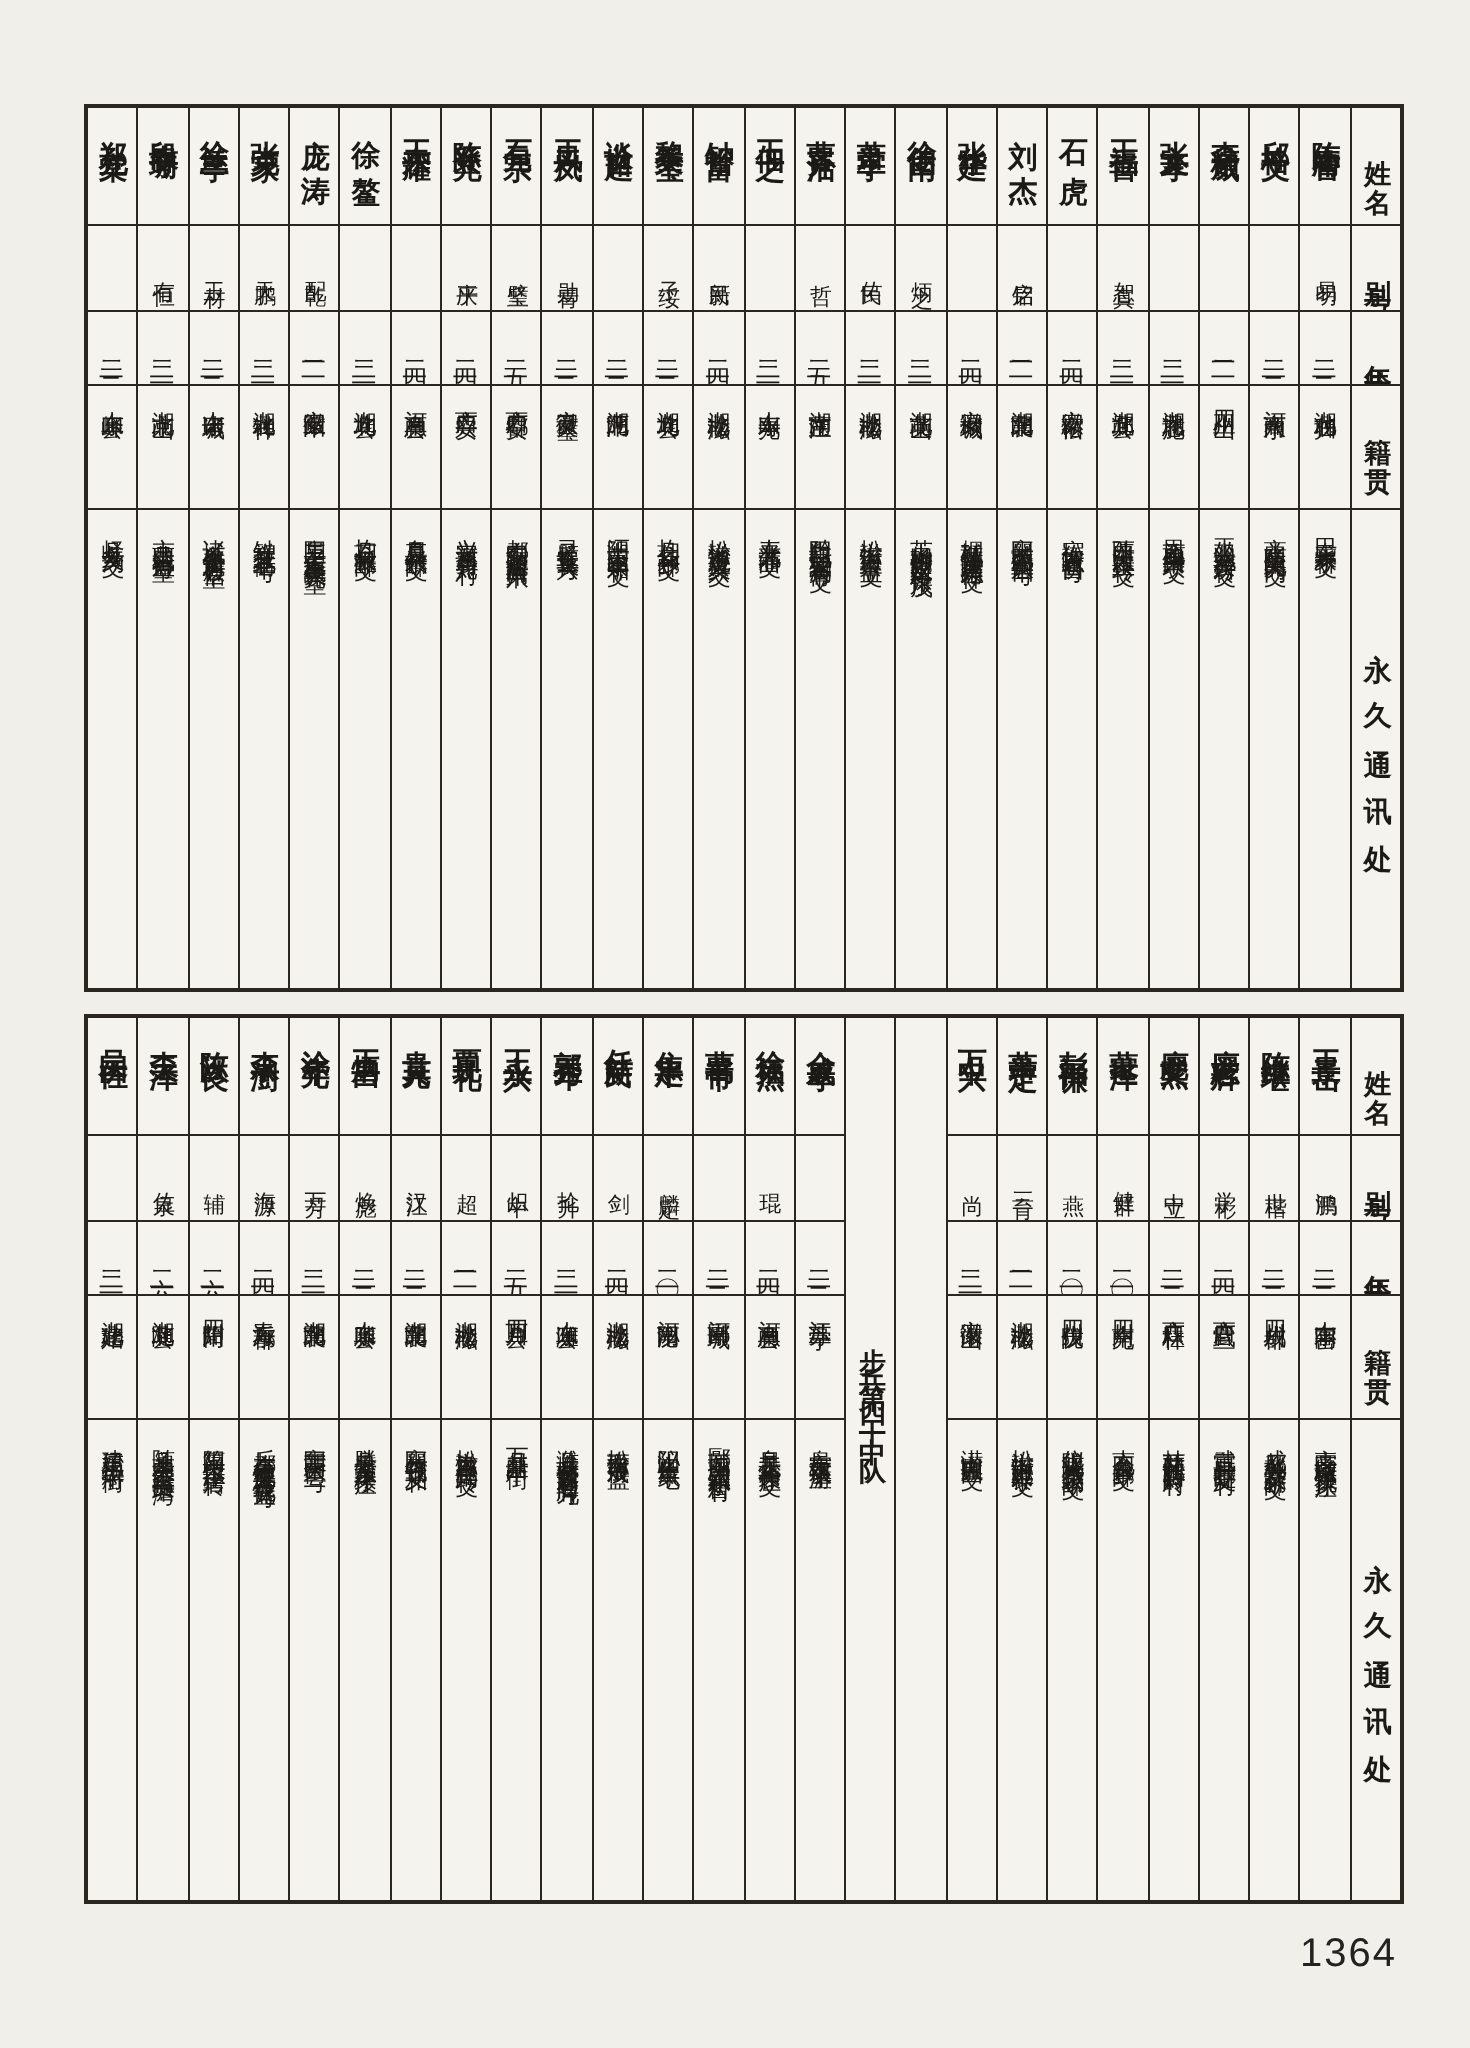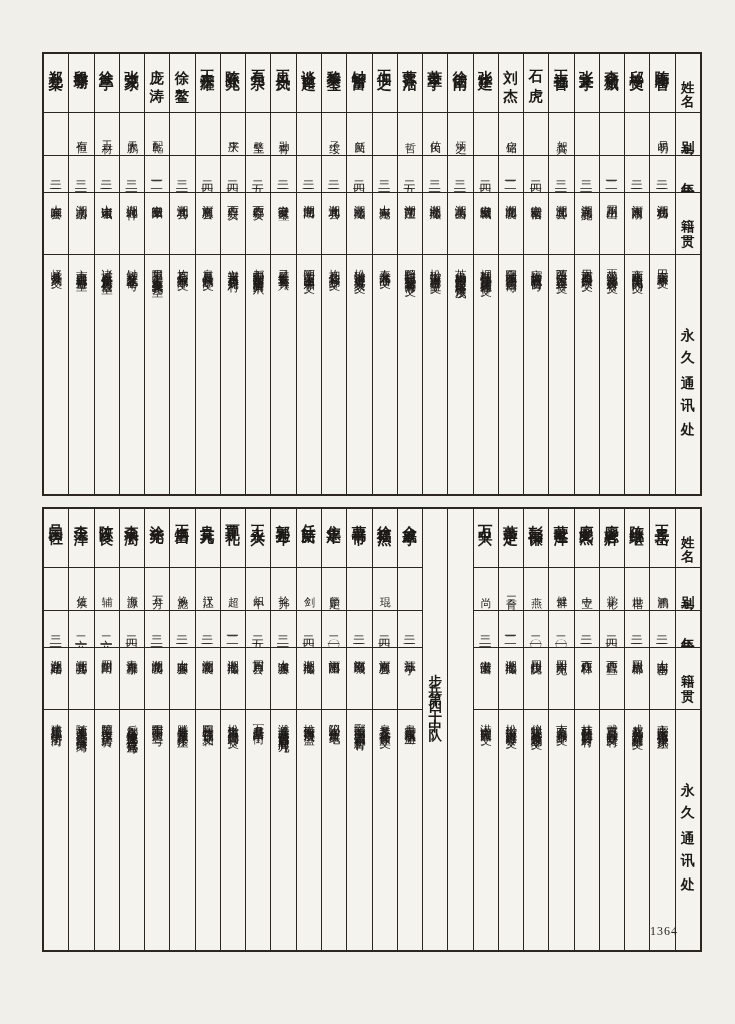--- a/index.html
+++ b/index.html
@@ -56,23 +56,23 @@
   .hv-age{letter-spacing:3px;}
   .hv-native{letter-spacing:16px;}
   .hv-address{letter-spacing:24px;font-size:14px;}
   
   .col.special{justify-content:center;align-items:center;}
   .divider-text{
     font-size:13.5px;font-weight:bold;letter-spacing:9px;
     margin-bottom:70px;
   }
   .page-number{
-    position:absolute;left:650px;top:924px;
-    font-size:12px;letter-spacing:1px;color:#242220;
-    font-family:Liberation Serif, serif;
+    position:absolute;left:650px;top:966px;
+    font-size:20px;letter-spacing:1px;color:#242220;
+    font-family:Liberation Sans, sans-serif;
   }
 </style>
 </head>
 <body>
 
 <div class="page">
   <div class="reg-table" id="table-top">
       <div class="col header-col">
         <div class="cell cell-name">
           <span class="vtext hv hv-name">姓名</span>

